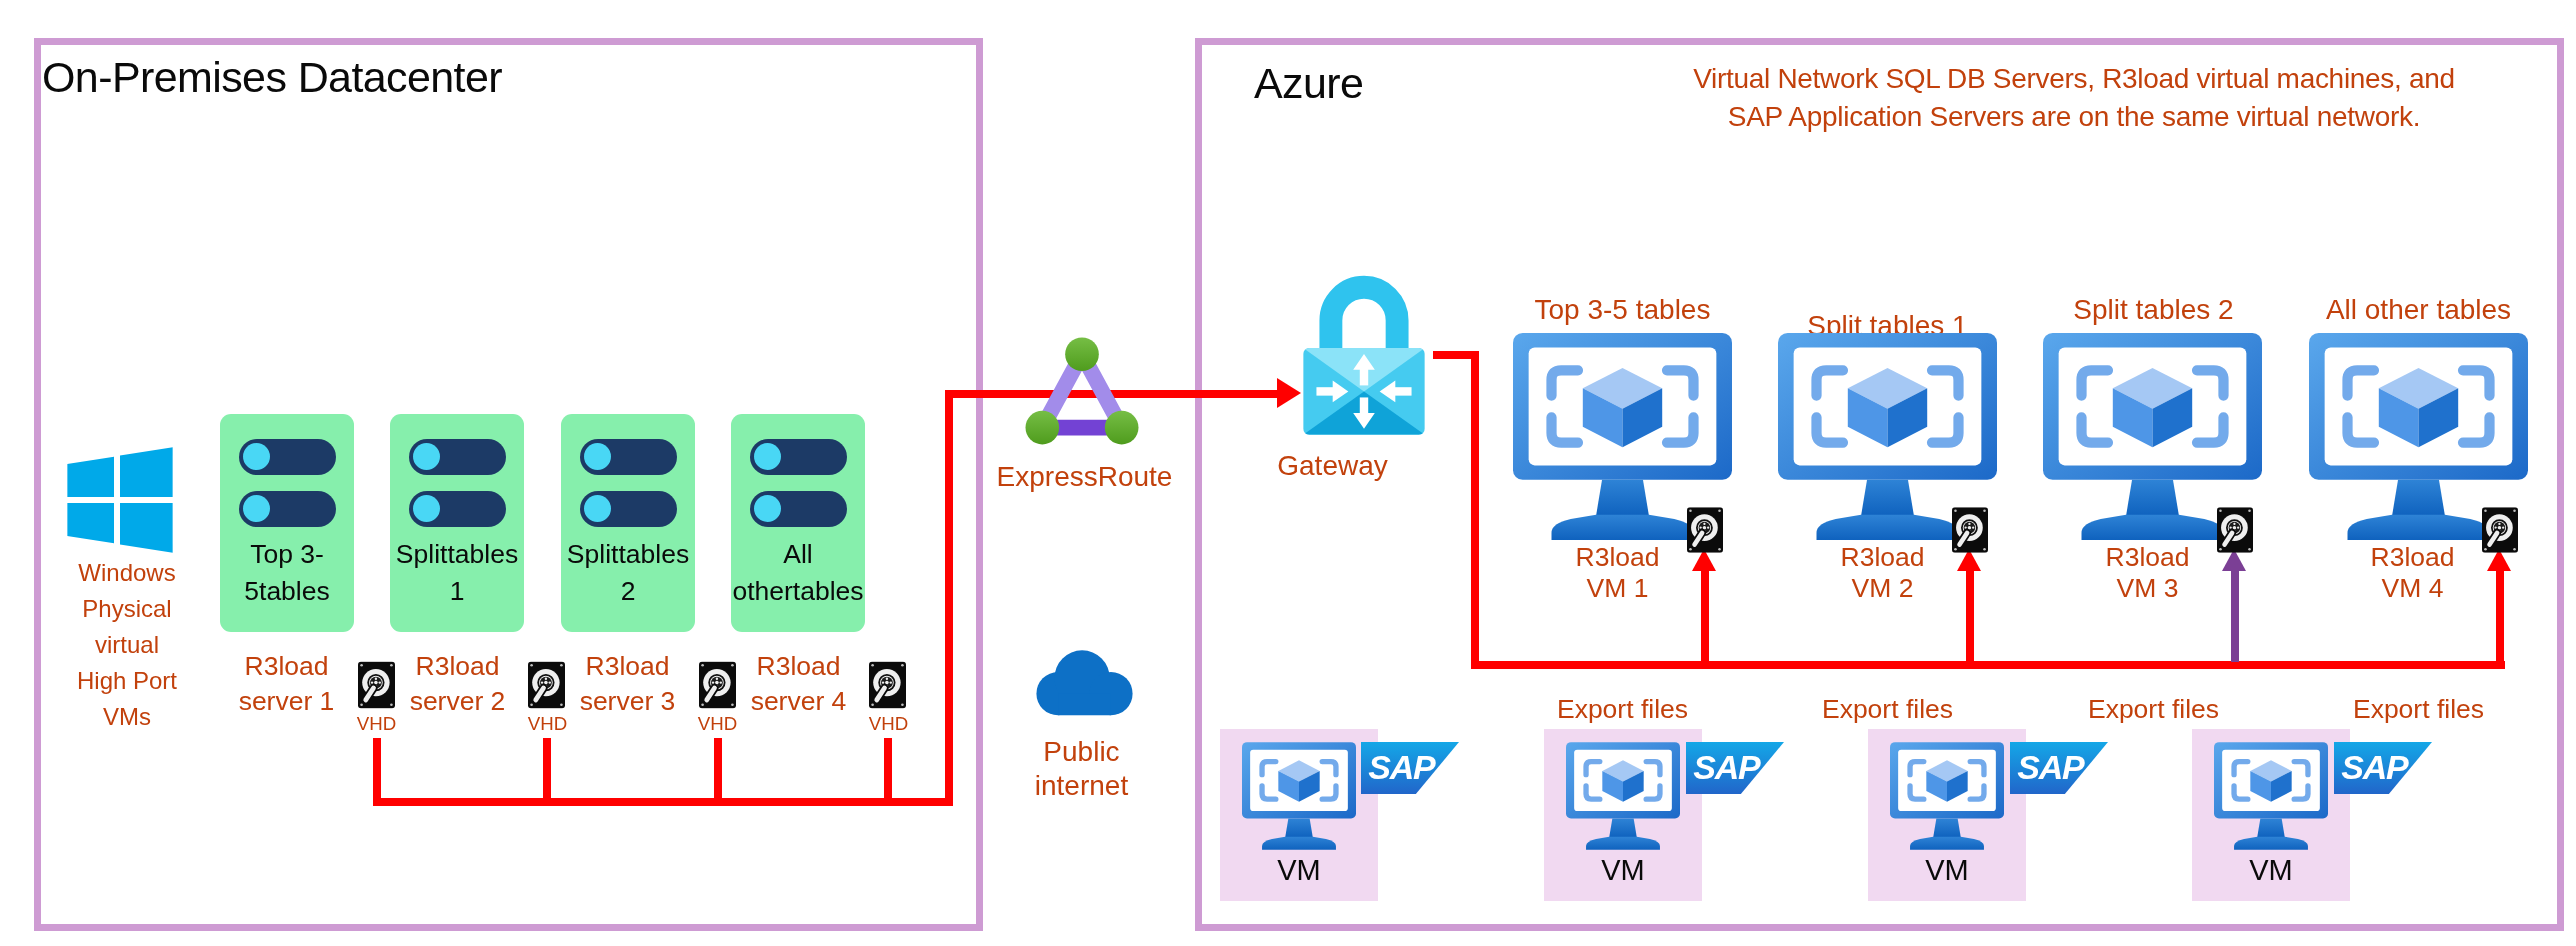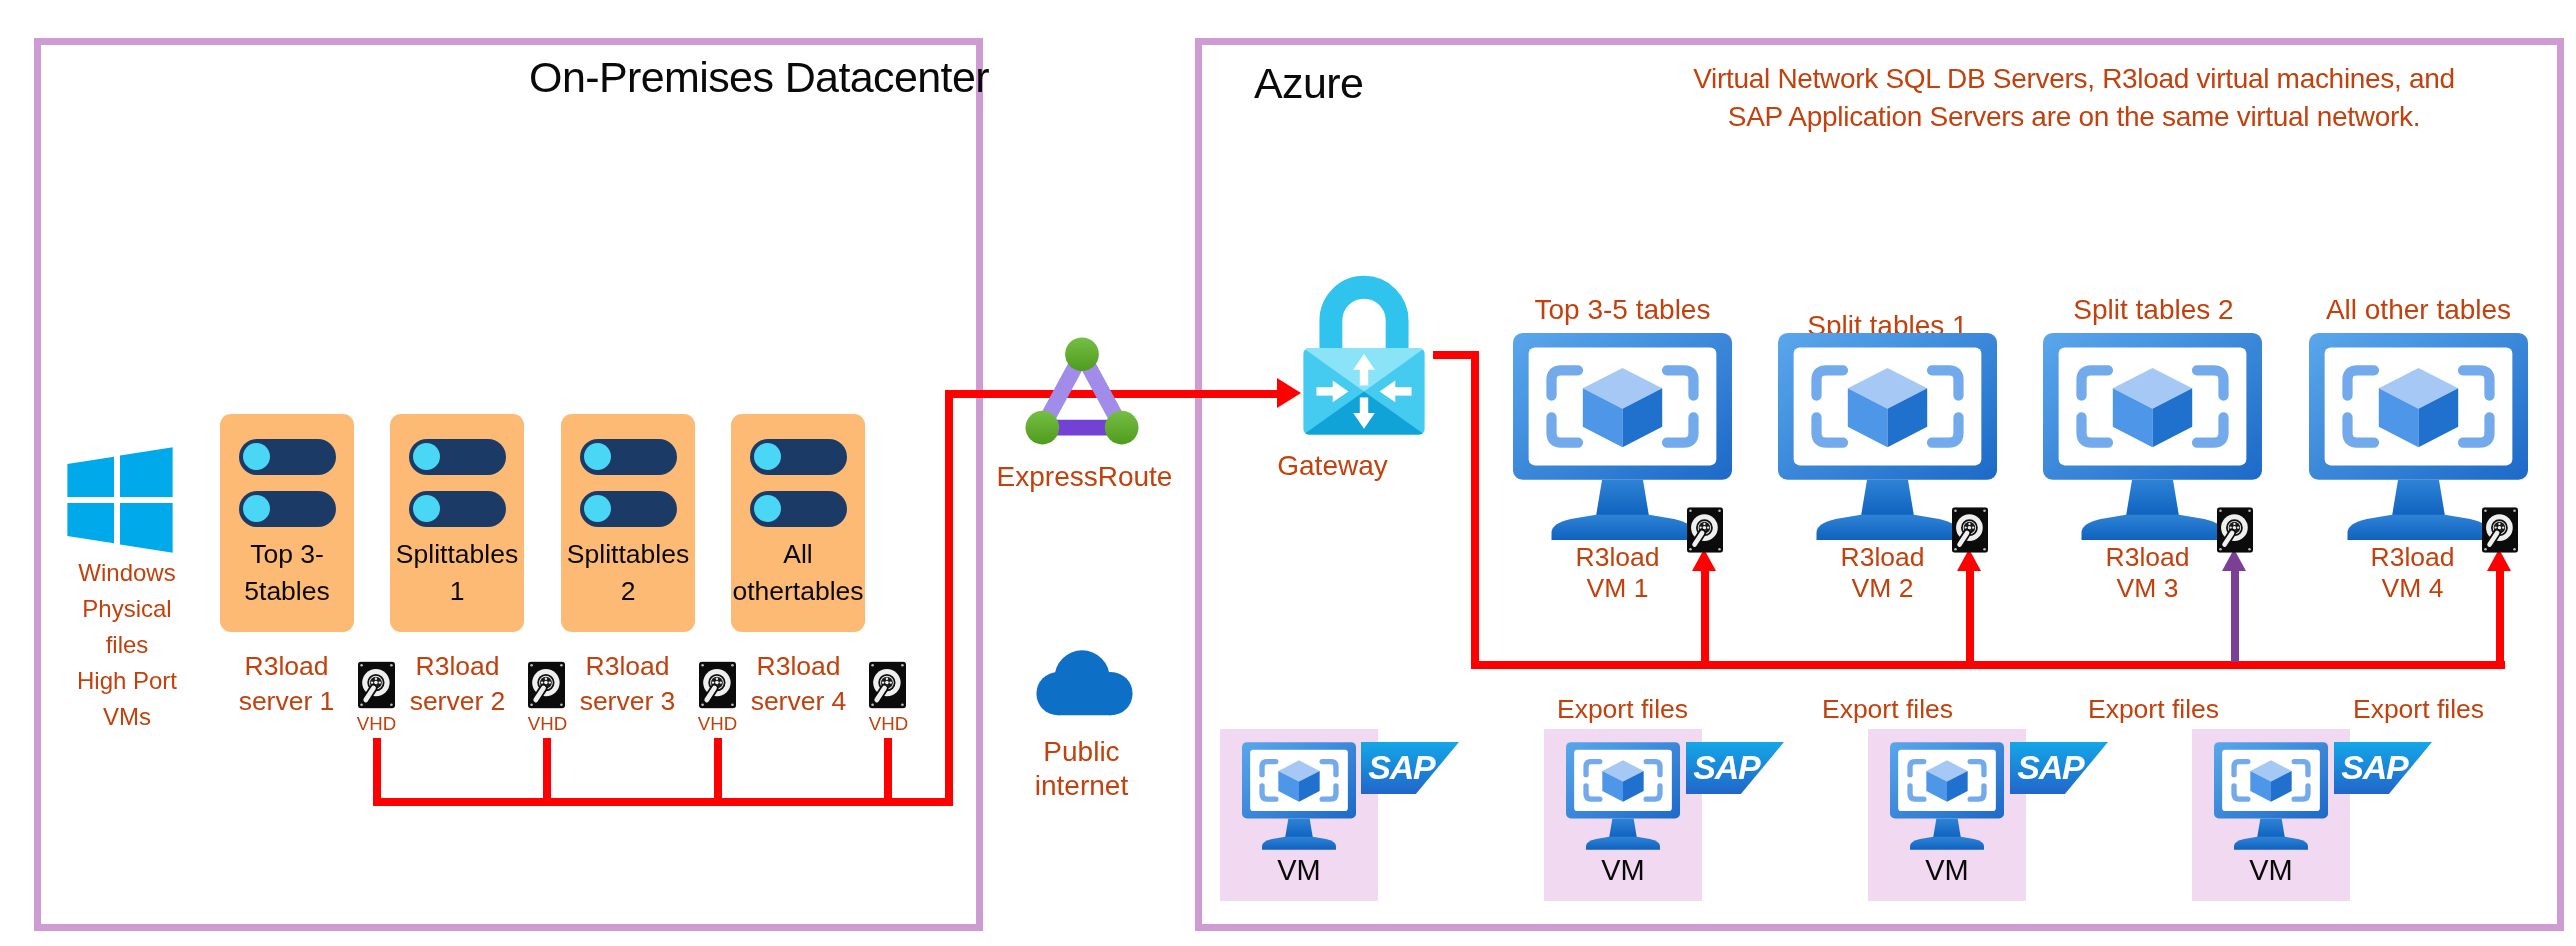--- a/index.html
+++ b/index.html
@@ -9,26 +9,26 @@
   }
   .lbl{position:absolute; text-align:center; color:#c2410c; white-space:nowrap;}
   .lbl span{display:block;}
 
   
   .dc-box{position:absolute; border:7.8px solid #ce9bd3; background:transparent;}
   #onprem-box{left:34px; top:38px; width:935px; height:879px;}
   #azure-box{left:1195px; top:38px; width:1355px; height:879px;}
 
   .dc-title{position:absolute; font-size:43px; letter-spacing:-0.6px;}
-  #onprem-title{left:42px; top:53px; width:935px; text-align:right;padding-left:12px;}
+  #onprem-title{left:42px; top:53px; width:935px; text-align:left;}
   #azure-title{left:1218px; top:48px; text-align:left; line-height:71px;margin-left:36px;}
   #azure-note{left:1577px; top:60px; width:994px; text-align:center; font-size:28px; line-height:38px; letter-spacing:-0.3px;}
 
   
-  .srv{position:absolute; top:414px; width:134px; height:218px; border-radius:11px; background:#fdba74;}
+  .srv{position:absolute; top:414px; width:134px; height:218px; border-radius:11px; background:#86efac;}
   .pill{position:absolute; left:18.7px; width:97px; height:36px; border-radius:18px; background:#1c3a66;}
   .pill .dot{position:absolute; left:4.2px; top:4.2px; width:27px; height:27px; border-radius:50%; background:#49d7f5;}
   .pill.p1{top:25px;} .pill.p2{top:77px;}
   .srv-label{position:absolute; top:122px; left:0; width:100%; text-align:center; font-size:26.5px; line-height:37px;}
   .r3-label{font-size:26.5px; line-height:35px;}
   .vhd-text{font-size:18.7px;}
 
   
   .flow{position:absolute; background:#ff0000;}
   .flow.purple{background:#7b3f95;}
@@ -171,21 +171,21 @@
     <span>Virtual Network SQL DB Servers, R3load virtual machines, and</span>
     <span>SAP Application Servers are on the same virtual network.</span>
   </div>
 
   <svg class="icon" style="left:67px; top:446px;" width="106" height="108" viewBox="0 0 176 180">
       <use href="#sym-win"></use>
     </svg>
   <div class="lbl" style="left:34px; top:555px; width:186px; font-size:24px; line-height:36px;text-align:center;">
     <span>Windows</span>
     <span>Physical</span>
-    <span>files</span>
+    <span>virtual</span>
     <span>High Port</span>
     <span>VMs</span>
   </div>
 
   <div class="srv" style="left:220px;">
     <div class="pill p1">
         <span class="dot"></span>
       </div>
     <div class="pill p2">
         <span class="dot"></span>

